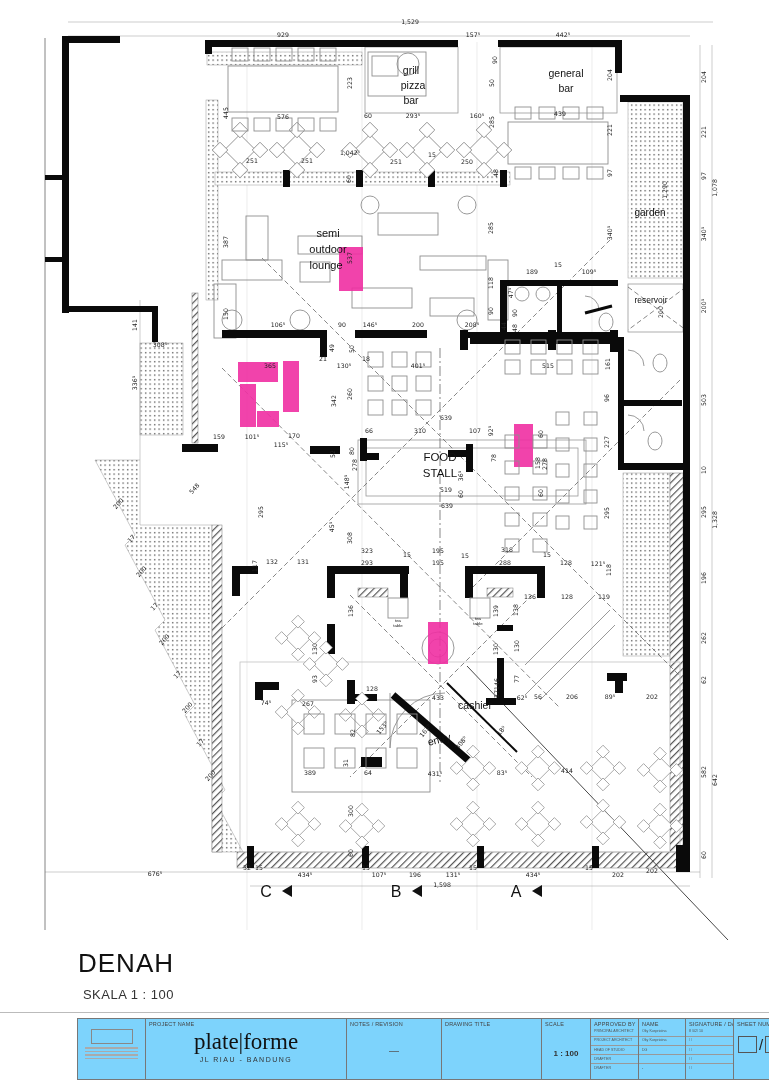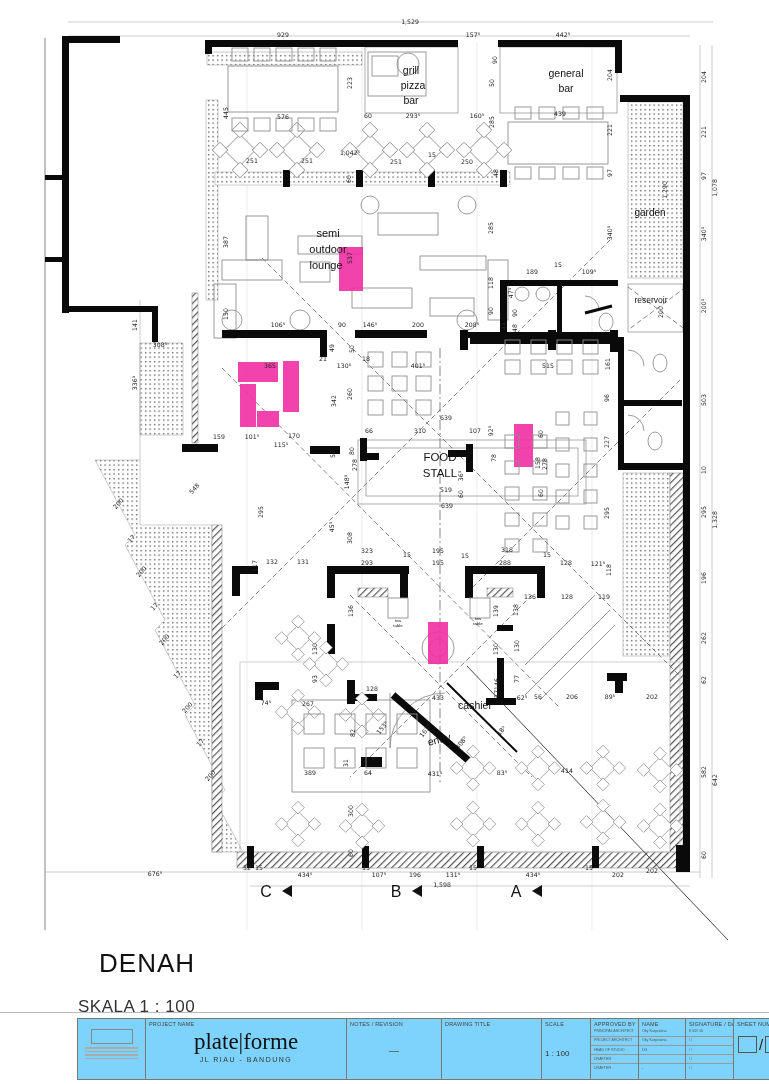--- a/index.html
+++ b/index.html
@@ -4,34 +4,34 @@
 <style>
   html,body{margin:0;padding:0;background:#fff;}
   .page{position:relative;width:769px;height:1084px;background:#fff;overflow:hidden;
         font-family:"Liberation Sans",sans-serif;}
   svg text{user-select:none;}
   .dim{font:6.2px "DejaVu Sans",sans-serif;fill:#222;text-anchor:middle;}
   .room{font-family:"Liberation Sans",sans-serif;fill:#111;text-anchor:middle;}
   .marker{font:16px "Liberation Sans",sans-serif;fill:#111;text-anchor:middle;}
   .plan-title{position:absolute;left:78px;top:948px;color:#111;text-align:right;}
   .plan-title .big{font-size:26px;letter-spacing:1px;}
-  .plan-title .sub{font-size:17px;color:#333;letter-spacing:.5px;margin-top:18px;}
+  .plan-title .sub{font-size:13px;color:#333;letter-spacing:.5px;margin-top:8px;}
   .sheet-line{position:absolute;left:0;top:1012px;width:769px;border-top:.6px solid #bbb;}
   .tblock{position:absolute;left:45px;top:1018px;width:710px;height:62px;display:grid;
           grid-template-columns:67px 201px 95px 100px 49px 48px 47px 48px 55px;
           border:1px solid #777;background:#7dd3fc;color:#333;box-sizing:border-box;margin-left:32px;}
   .cell{border-left:.8px solid #777;position:relative;padding:2px 3px;box-sizing:border-box;overflow:hidden;}
   .cell.logo{border-left:none;}
   .hdr{font-size:5.5px;color:#444;letter-spacing:.2px;white-space:nowrap;}
   .logo-box{width:40px;height:13px;border:.8px solid #888;margin:8px auto 3px auto;}
   .logo-lines i{display:block;height:1.6px;background:#aaa;margin:2px 4px;}
   .firm{font-family:"Liberation Serif",serif;font-size:23px;text-align:center;color:#111;margin-top:2px;}
   .firm-sub{font-size:7px;text-align:center;letter-spacing:1.5px;color:#333;margin-top:1px;}
   .notes-val{font-size:10px;text-align:center;margin-top:18px;color:#555;}
-  .scale-val{font-size:8px;margin-top:22px;}
+  .scale-val{font-size:8px;text-align:center;margin-top:22px;font-weight:bold;}
   .approw{height:9.1px;border-bottom:.5px solid #999;font-size:3.6px;color:#555;
           padding-top:1.4px;white-space:nowrap;overflow:hidden;box-sizing:border-box;}
   .approw:last-child{border-bottom:none;}
   .apprTbl{margin:1px -3px 0 -3px;}
   .approw span{padding-left:3px;}
   .sheet-boxes{display:flex;align-items:center;justify-content:center;gap:2px;margin-top:9px;}
   .sq{width:17px;height:15px;border:.9px solid #555;display:inline-block;}
   .slash{font-size:15px;color:#222;}
 </style>
 </head>

